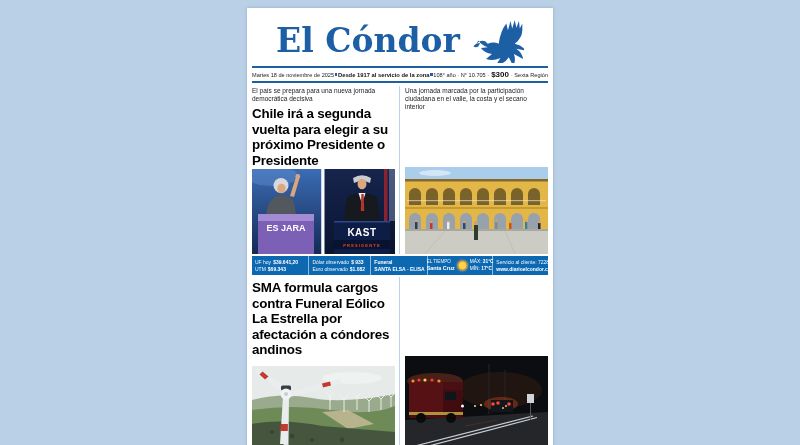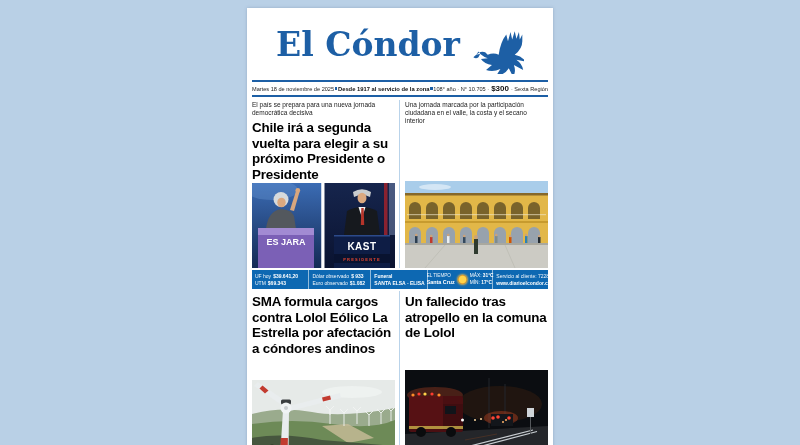--- a/index.html
+++ b/index.html
@@ -7,21 +7,21 @@
     width:800px;height:445px;overflow:hidden;position:relative;
     background:#b9d0e6;
     font-family:"Liberation Sans", sans-serif;
     -webkit-font-smoothing:antialiased;
   }
   .page{
     position:absolute;left:247px;top:8px;width:306px;height:452px;
     background:#ffffff;box-shadow:0 0 3px rgba(90,110,140,.35);
   }
   
-  .masthead{height:52px;display:flex;justify-content:center;align-items:flex-start;gap:10px;padding-top:20px;}
+  .masthead{height:52px;display:flex;justify-content:center;align-items:center;gap:10px;padding-top:6px;}
   .masthead-title{
     font-family:"DejaVu Serif", serif;font-weight:bold;font-style:normal;
     font-size:33px;color:#1d5fa5;letter-spacing:0px;line-height:1;
   }
   .condor-logo{width:54px;height:52px;margin-top:-6px;}
   .rule{height:2px;background:#1d5fa5;margin:0 5px;}
   
   .dateline{
     margin:1px 5px;display:flex;align-items:center;justify-content:space-between;
     font-size:5.6px;color:#222;height:11px;white-space:nowrap;
@@ -238,21 +238,21 @@
         </div>
       <div class="row">
           <span class="val">www.diarioelcondor.cl</span>
         </div>
     </div>
   </div>
 
   <div class="section bottom">
 
     <div class="col">
-      <div class="headline" style="margin-top:3px;">SMA formula cargos contra Lolol Eólico La Estrella por afectación a cóndores andinos</div>
+      <div class="headline" style="margin-top:3px;">SMA formula cargos contra Funeral Eólico La Estrella por afectación a cóndores andinos</div>
       <svg class="photo" width="143" height="82" viewBox="0 0 143 82">
         <rect x="0" y="0" width="143" height="82" fill="#e6eae8"></rect>
         <ellipse cx="100" cy="12" rx="30" ry="6" fill="#f4f6f5" opacity="0.6"></ellipse>
         <path d="M0,34 Q30,26 60,32 T143,28 L143,48 L0,48 Z" fill="#9aab8d"></path>
         <path d="M0,44 Q40,38 80,44 T143,40 L143,82 L0,82 Z" fill="#6d8a57"></path>
         <polygon points="70,46 96,44 122,58 96,63" fill="#c9bd9a" opacity="0.8"></polygon>
         <path d="M0,58 Q30,52 70,60 L143,66 L143,82 L0,82 Z" fill="#46563e"></path>
         <circle cx="20" cy="66" r="2" fill="#38462f"></circle>
           <circle cx="40" cy="70" r="2.4" fill="#38462f"></circle>
         <circle cx="60" cy="74" r="2" fill="#38462f"></circle>
@@ -289,21 +289,20 @@
           <rect x="29" y="19.5" width="10" height="5" rx="1.5" fill="#3a3e40"></rect>
           <circle cx="34" cy="28" r="5.5" fill="#f0f3f4"></circle>
           <circle cx="34" cy="28" r="2" fill="#c9ced0"></circle>
         </g>
       </svg>
     </div>
 
     <div class="gutter"></div>
 
     <div class="col">
-      <div class="headline" style="margin-top:3px;">Un fallecido tras atropello en la comuna de Lolol</div>
       <svg class="photo" width="143" height="92" viewBox="0 0 143 92">
         <rect x="0" y="0" width="143" height="92" fill="#0b0d11"></rect>
         <ellipse cx="95" cy="34" rx="42" ry="18" fill="#2a1a10" opacity="0.7"></ellipse>
         <line x1="84" y1="8" x2="84" y2="58" stroke="#23262c" stroke-width="1"></line>
         <line x1="100" y1="14" x2="100" y2="56" stroke="#23262c" stroke-width="1"></line>
         <polygon points="0,64 143,56 143,92 0,92" fill="#24262a"></polygon>
         <line x1="10" y1="90" x2="128" y2="60" stroke="#c9ced2" stroke-width="1.2"></line>
         <line x1="16" y1="92" x2="132" y2="61.5" stroke="#c9ced2" stroke-width="1.2"></line>
         <line x1="60" y1="70" x2="92" y2="64" stroke="#6a3b22" stroke-width="1" opacity="0.5"></line>
         <g>

